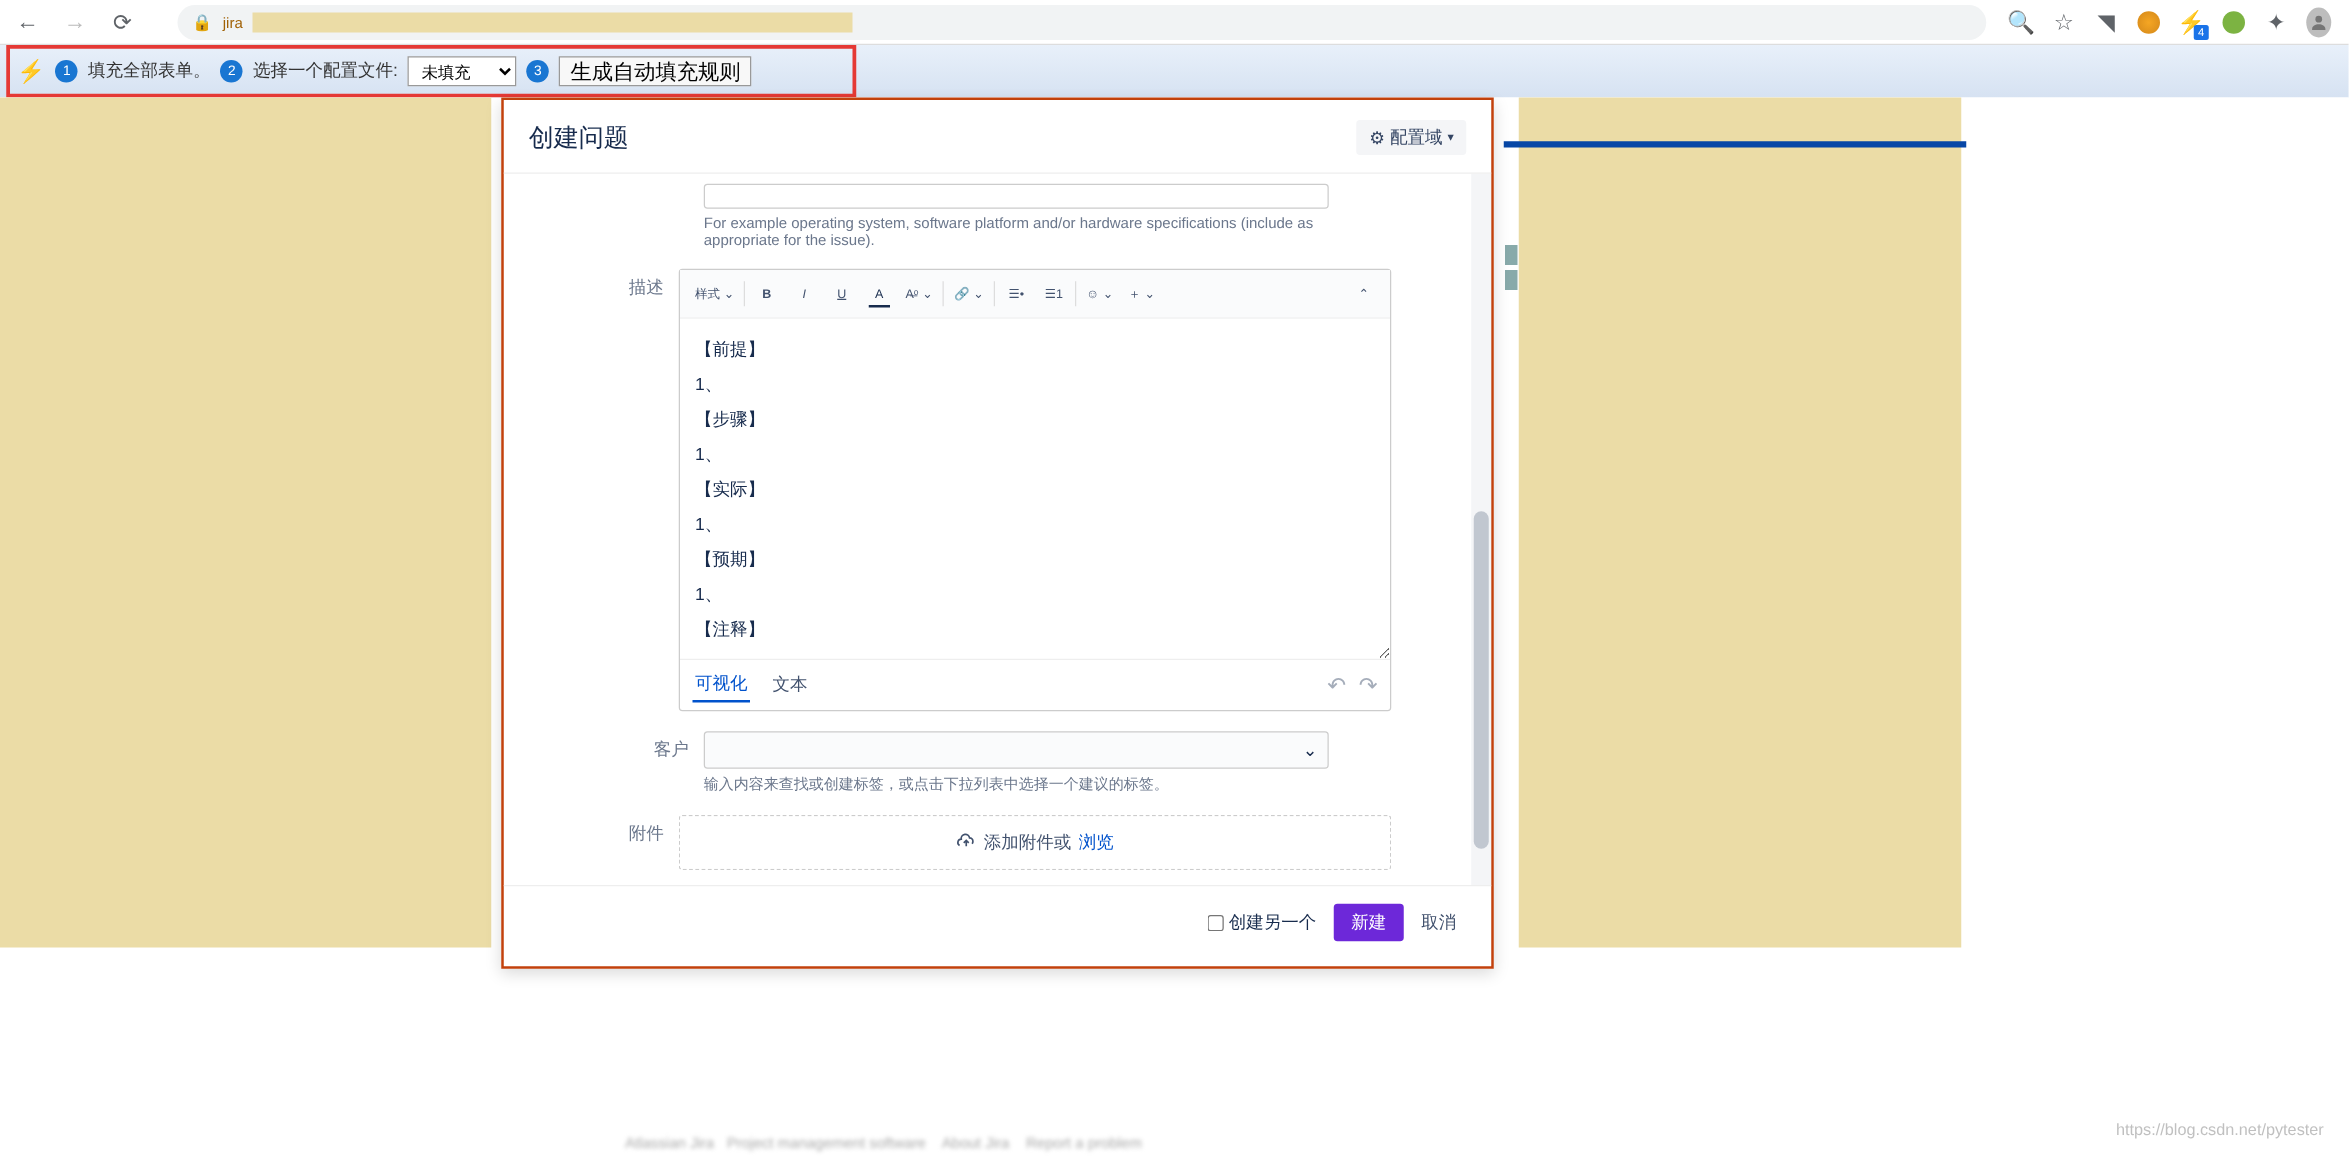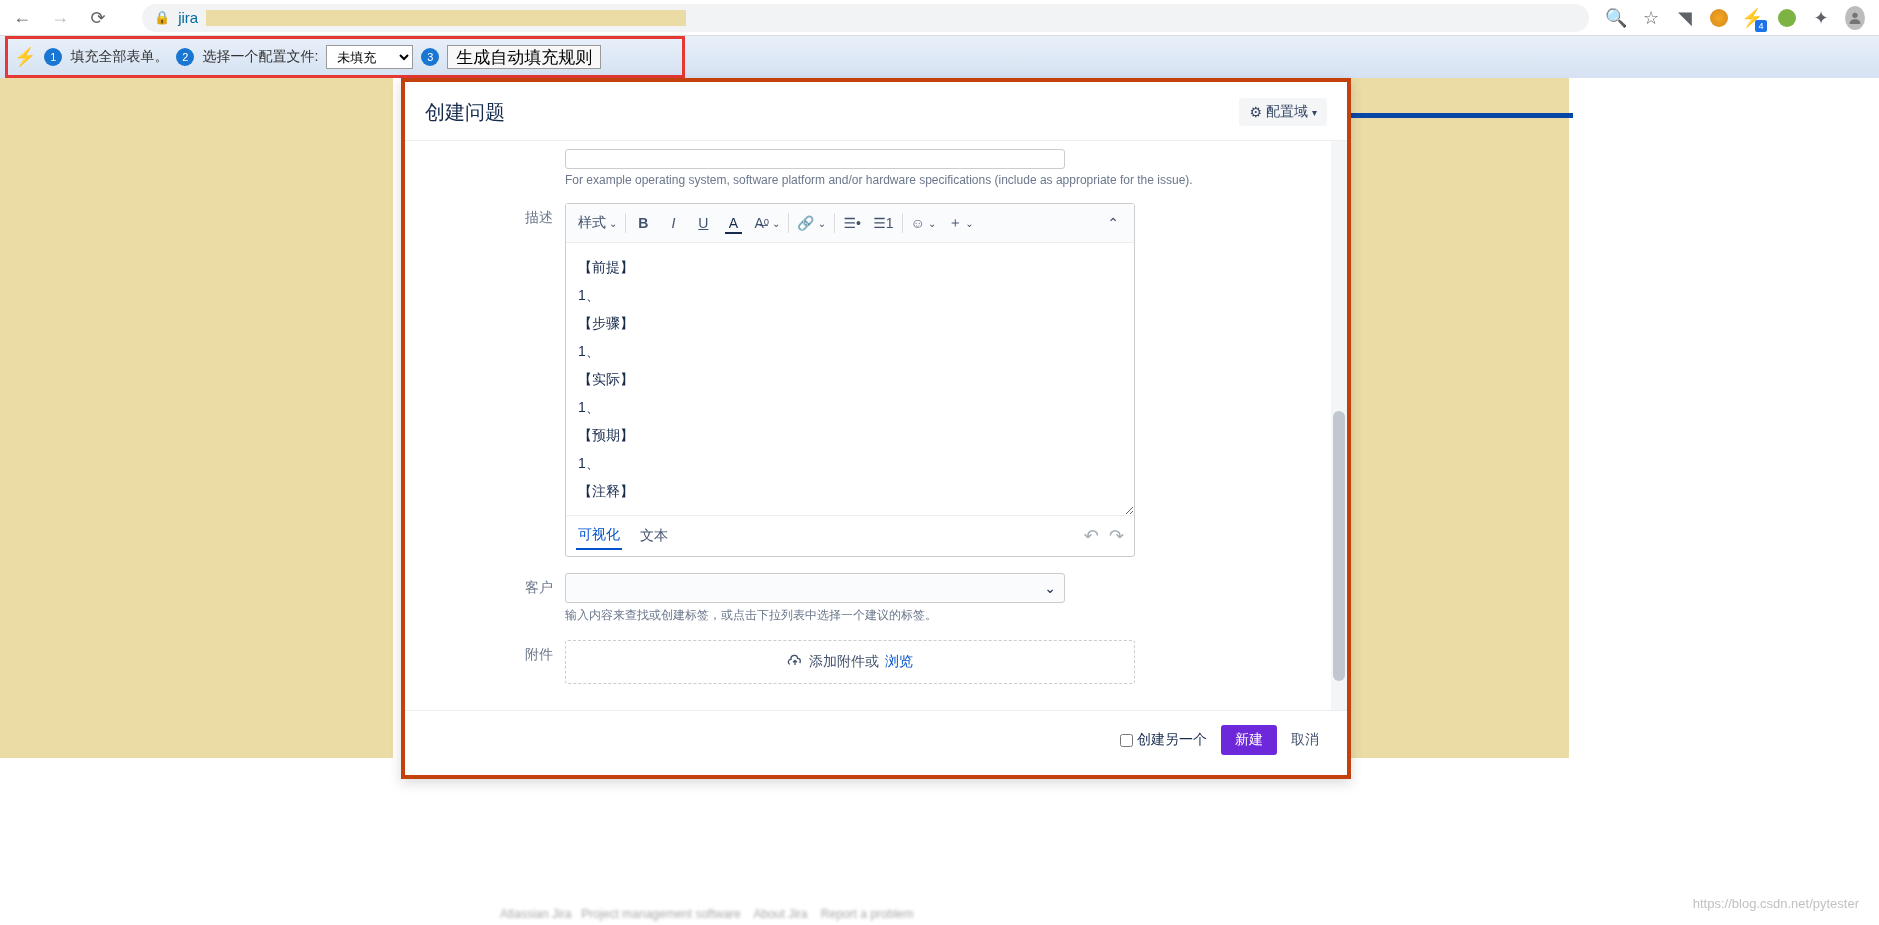--- a/index.html
+++ b/index.html
@@ -4,21 +4,21 @@
 <style>
 * { margin: 0; padding: 0; box-sizing: border-box; }
 body { font-family: -apple-system, BlinkMacSystemFont, "Segoe UI", Arial, sans-serif; font-size: 14px; color: #172b4d; background: #fff; overflow: hidden; }
 
 
 .browser-bar { height: 36px; display: flex; align-items: center; padding: 0 8px; gap: 10px; border-bottom: 1px solid #ddd; background: #fff; }
 .nav-btn { width: 28px; height: 28px; display: flex; align-items: center; justify-content: center; color: #5f6368; font-size: 18px; border-radius: 50%; cursor: pointer; }
 .nav-btn.disabled { color: #bbb; }
 .url-bar { flex: 1; height: 28px; background: #f1f3f4; border-radius: 14px; display: flex; align-items: center; padding: 0 12px; gap: 8px; margin: 0 8px 0 20px; }
 .lock-icon { font-size: 13px; color: #5f6368; }
-.url-text { font-size: 15px; color: #0369a1; }
+.url-text { font-size: 12px; color: #a16207; }
 .url-redact { display: inline-block; width: 480px; height: 16px; background: #ebdca6; }
 .chrome-icons { display: flex; align-items: center; gap: 14px; padding-right: 6px; }
 .chrome-icon { width: 20px; height: 20px; display: flex; align-items: center; justify-content: center; color: #5f6368; font-size: 18px; position: relative; }
 .orange-circ { width: 18px; height: 18px; background: radial-gradient(circle,#f5a623,#d4881a); border-radius: 50%; }
 .green-circ { width: 18px; height: 18px; background: #7cb342; border-radius: 50%; }
 .bolt { color: #f5a623; font-size: 18px; }
 .badge4 { position: absolute; bottom: -4px; right: -4px; background: #1a73e8; color: #fff; font-size: 9px; width: 12px; height: 12px; border-radius: 2px; display: flex; align-items: center; justify-content: center; }
 .puzzle::before { content: "✦"; }
 .avatar-circ { width: 24px; height: 24px; border-radius: 50%; background: #bdbdbd; display: flex; align-items: center; justify-content: center; }
 
@@ -31,39 +31,39 @@
 
 
 .page-bg { position: relative; height: calc(100vh - 78px); background: #fff; }
 .yellow-left { position: absolute; left: 0; top: 0; width: 393px; height: 680px; background: #ebdca6; }
 .yellow-right { position: absolute; left: 1215px; top: 0; width: 354px; height: 680px; background: #ebdca6; }
 .blue-strip { position: absolute; left: 1203px; top: 35px; width: 370px; height: 5px; background: #0747a6; }
 .small-icon-r { position: absolute; left: 1204px; width: 10px; height: 16px; background: #8aa; }
 .watermark { position: absolute; right: 20px; bottom: 14px; color: rgba(150,150,150,0.6); font-size: 13px; }
 
 
-.modal { position: absolute; left: 401px; top: 0; width: 950px; background: #fff; border: 4px solid #c2410c; box-shadow: 0 4px 12px rgba(0,0,0,0.15); }
+.modal { position: absolute; left: 401px; top: 0; width: 794px; background: #fff; border: 2px solid #c2410c; box-shadow: 0 4px 12px rgba(0,0,0,0.15); }
 .modal-header { display: flex; align-items: center; justify-content: space-between; padding: 16px 20px 14px; }
 .modal-title { font-size: 20px; font-weight: 500; color: #172b4d; }
 .config-btn { display: flex; align-items: center; gap: 4px; background: #f4f5f7; border: none; padding: 5px 10px; border-radius: 3px; color: #344563; font-size: 14px; cursor: pointer; }
 .modal-body { height: 570px; overflow-y: auto; border-top: 1px solid #eee; padding: 0 20px 0 0; position: relative; }
 .modal-scroll { width: 16px; background: #f4f5f7; position: absolute; right: 0; top: 0; bottom: 0; }
 .scroll-thumb { position: absolute; right: 2px; top: 270px; width: 12px; height: 270px; background: #c1c7d0; border-radius: 6px; }
 
 .form-row { display: flex; padding: 8px 0; }
 .form-label { width: 160px; text-align: right; padding-right: 12px; padding-top: 6px; color: #6b778c; font-size: 14px; }
 .form-field { flex: 1; padding-right: 60px; }
 
 .small-textarea { width: 500px; height: 20px; border: 1px solid #ccc; border-radius: 3px; resize: both; background: #fff; position: relative; }
 .help-text { color: #6b778c; font-size: 12px; margin-top: 4px; }
 
 .rich-editor { border: 1px solid #ccc; border-radius: 3px; width: 570px; }
 .rich-toolbar { display: flex; align-items: center; padding: 6px 8px; gap: 4px; border-bottom: 1px solid #eee; background: #fafbfc; }
 .tb-sep { width: 1px; height: 20px; background: #ddd; }
-.tb-btn { min-width: 26px; height: 26px; display: flex; align-items: center; justify-content: center; color: #42526e; font-size: 14px; border-radius: 3px; cursor: pointer; gap: 2px; padding: 0 4px; }
+.tb-btn { min-width: 26px; height: 26px; display: flex; align-items: center; justify-content: center; color: #42526e; font-size: 10px; border-radius: 3px; cursor: pointer; gap: 2px; padding: 0 4px; }
 .tb-btn.bold { font-weight: bold; }
 .tb-btn.ital { font-style: italic; }
 .tb-btn.under { text-decoration: underline; }
 .tb-caret::after { content: "⌄"; font-size: 10px; margin-left: 1px; }
 .color-a { color: #172b4d; position: relative; }
 .color-a::after { content: ""; position: absolute; bottom: 2px; left: 4px; right: 4px; height: 2px; background: #172b4d; }
 .expand-icon { margin-left: auto; }
 
 .rich-content { padding: 10px 12px; min-height: 260px; line-height: 2; font-size: 14px; color: #172b4d; background: #fff; resize: both; overflow: auto; }
 .rich-content p { margin: 0; }

